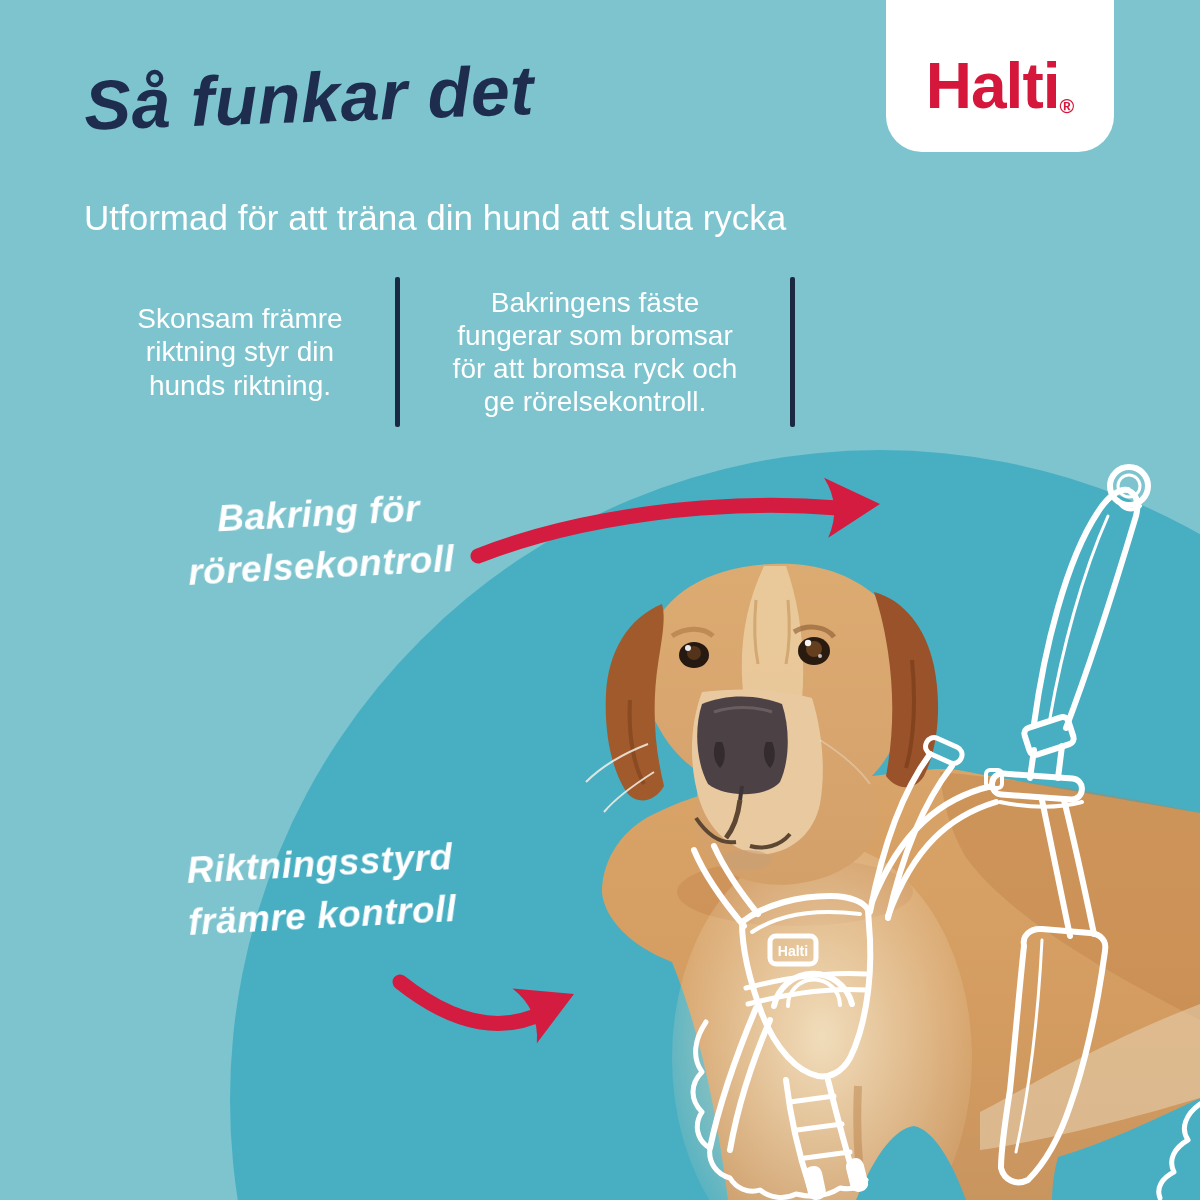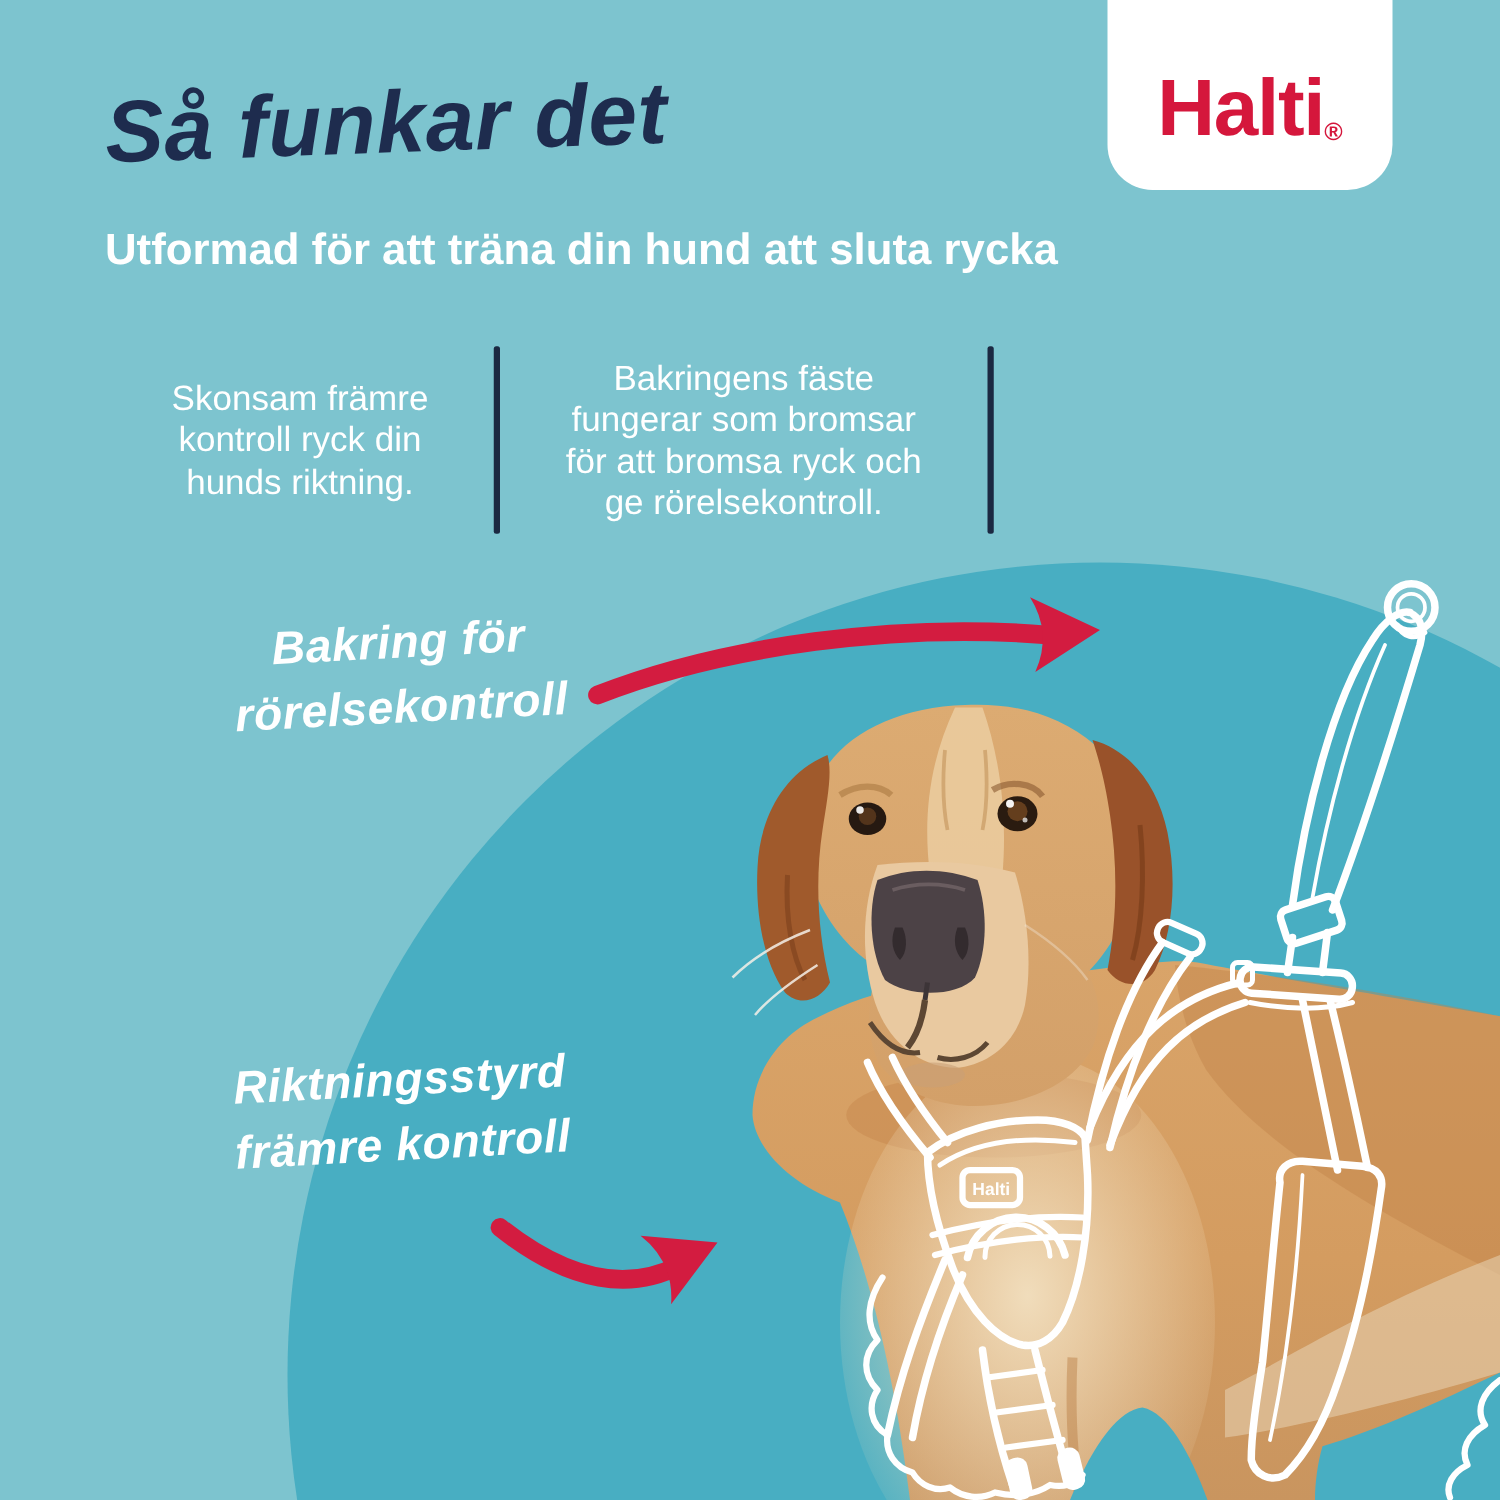--- a/index.html
+++ b/index.html
@@ -9,22 +9,22 @@
     font-family:"Liberation Sans",sans-serif;
   }
   .artwork{position:absolute;left:0;top:0;width:1200px;height:1200px;display:block;}
   .hand{font-style:italic;font-weight:bold;letter-spacing:.5px;}
   .page-title{
     position:absolute;left:84px;top:58px;margin:0;
     font-size:70px;color:#1e2c4e;transform:rotate(-2deg);
     white-space:nowrap;
   }
   .subtitle{
-    position:absolute;left:84px;top:180px;margin:0;
-    font-size:35px;color:#ffffff;font-weight:700;white-space:nowrap;
+    position:absolute;left:84px;top:198px;margin:0;
+    font-size:35px;color:#ffffff;font-weight:400;white-space:nowrap;
   }
   .features{
     position:absolute;left:85px;top:277px;width:1000px;height:150px;
     display:flex;align-items:stretch;
   }
   .feature{
     display:flex;align-items:center;justify-content:center;
     color:#ffffff;font-size:28px;line-height:1.18;text-align:center;
     white-space:pre-line;
   }
@@ -275,21 +275,21 @@
     <span class="brand">Halti</span>
       <sup>®</sup>
   </div>
 
   <h1 class="page-title hand">Så funkar det</h1>
 
   <p class="subtitle">Utformad för att träna din hund att sluta rycka</p>
 
   <div class="features">
     <div class="feature f1">Skonsam främre
-kontroll ryck din
+riktning styr din
 hunds riktning.</div>
     <div class="divider"></div>
     <div class="feature f2">Bakringens fäste
 fungerar som bromsar
 för att bromsa ryck och
 ge rörelsekontroll.</div>
     <div class="divider"></div>
   </div>
 
   <div class="annotation a1 hand">

